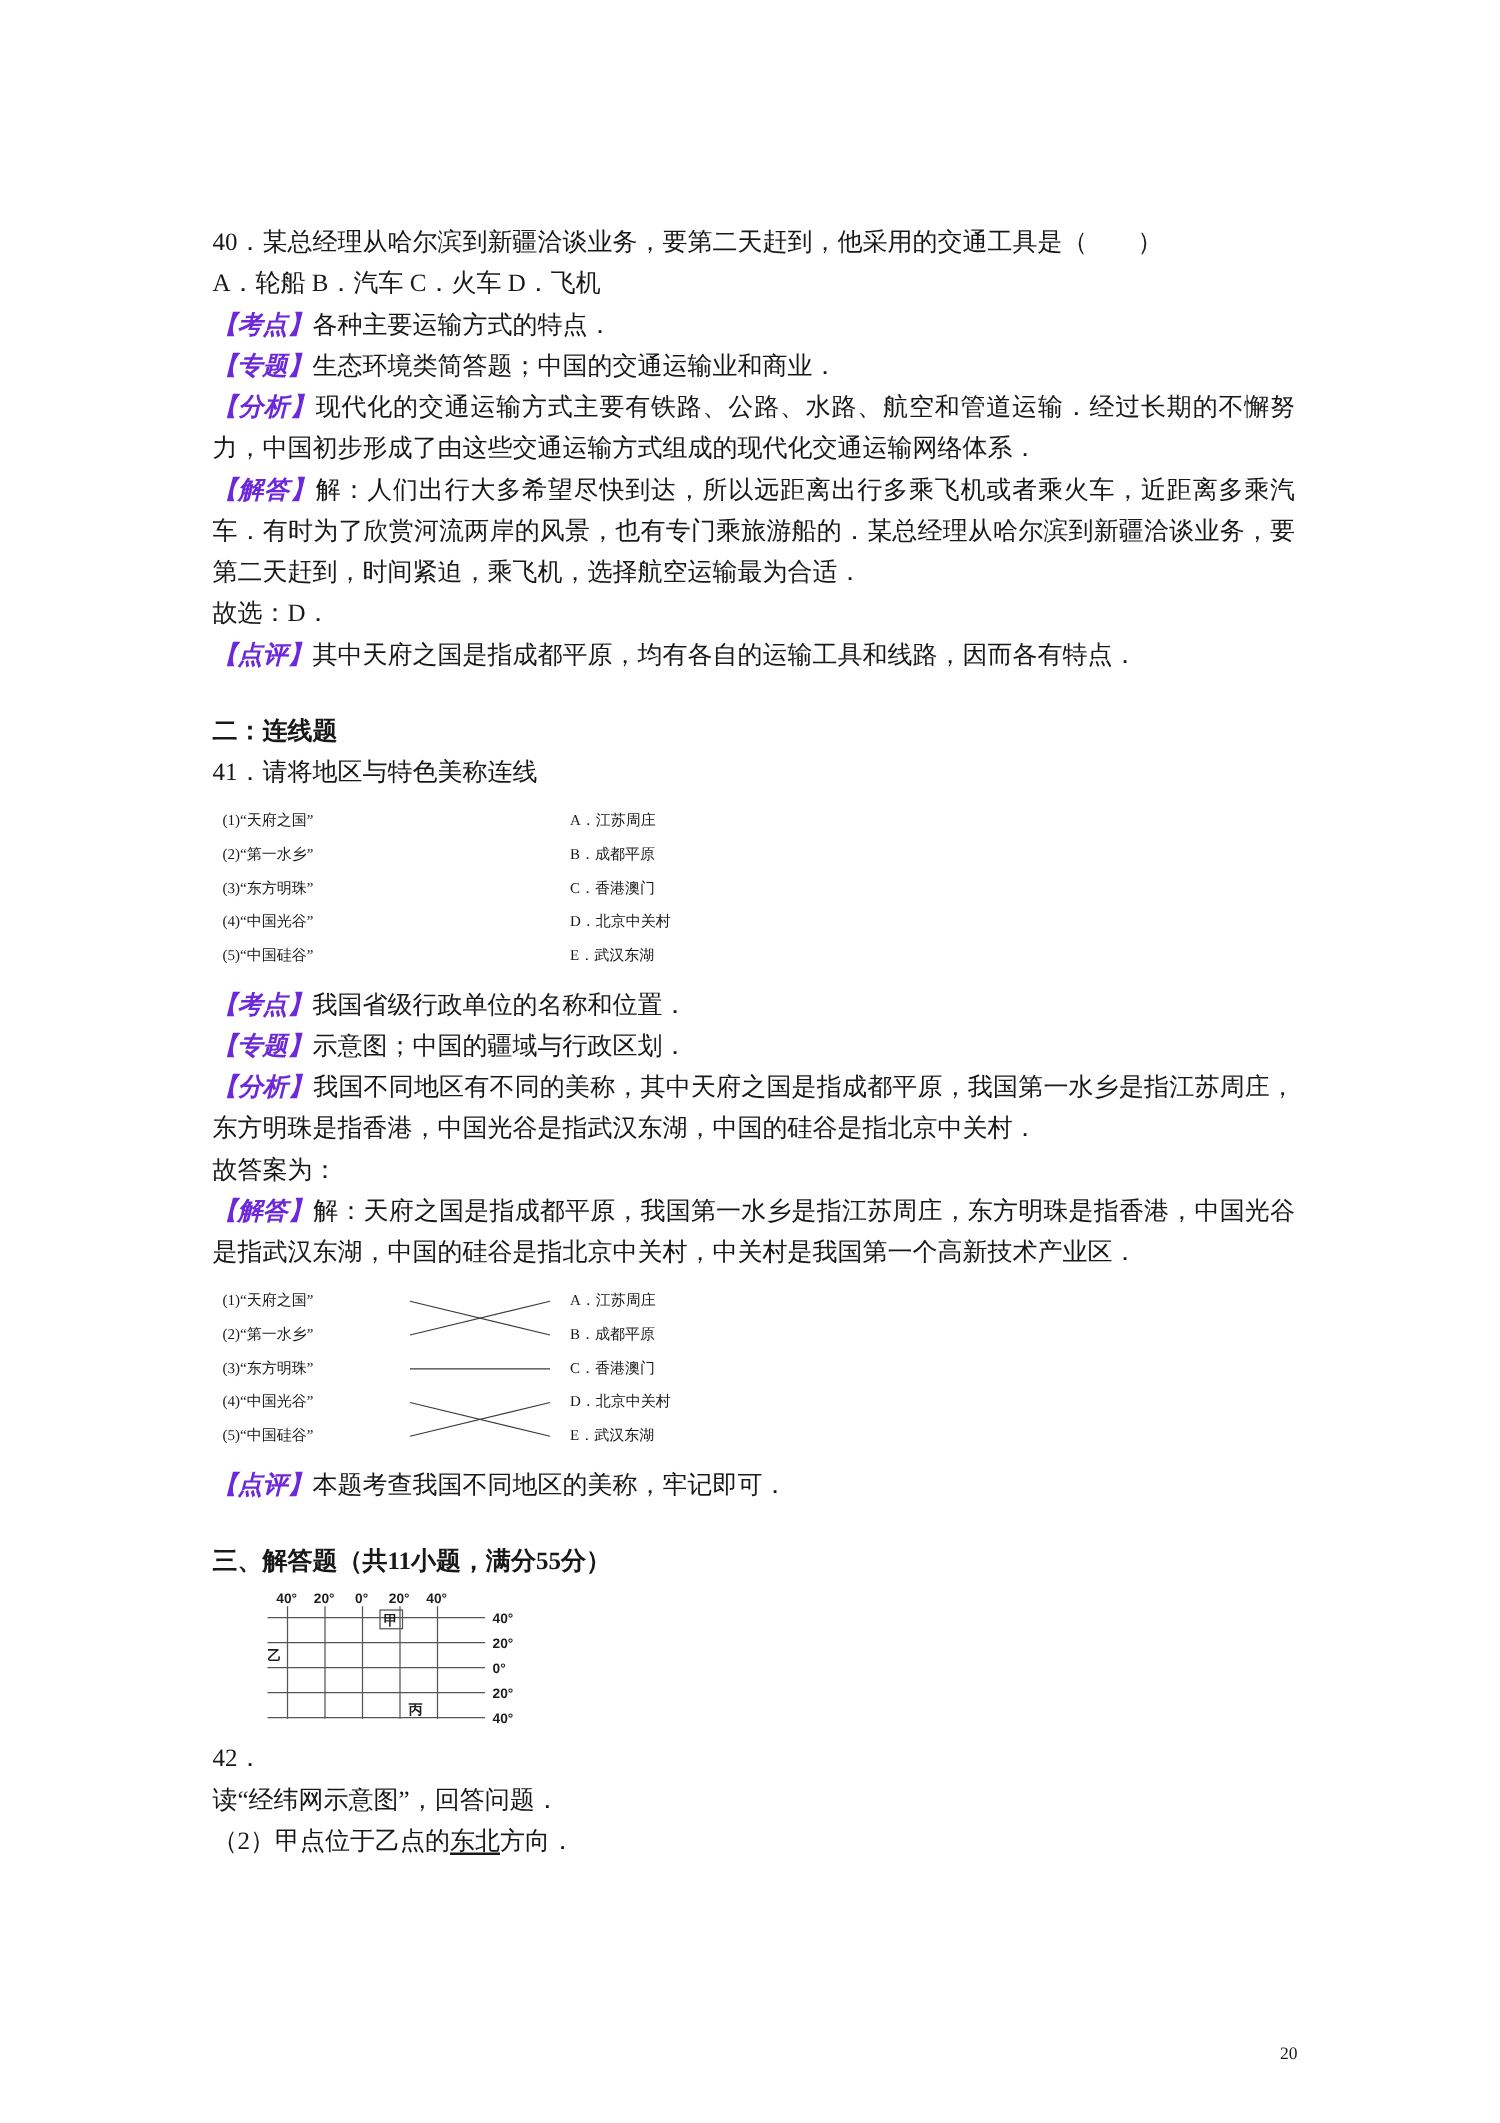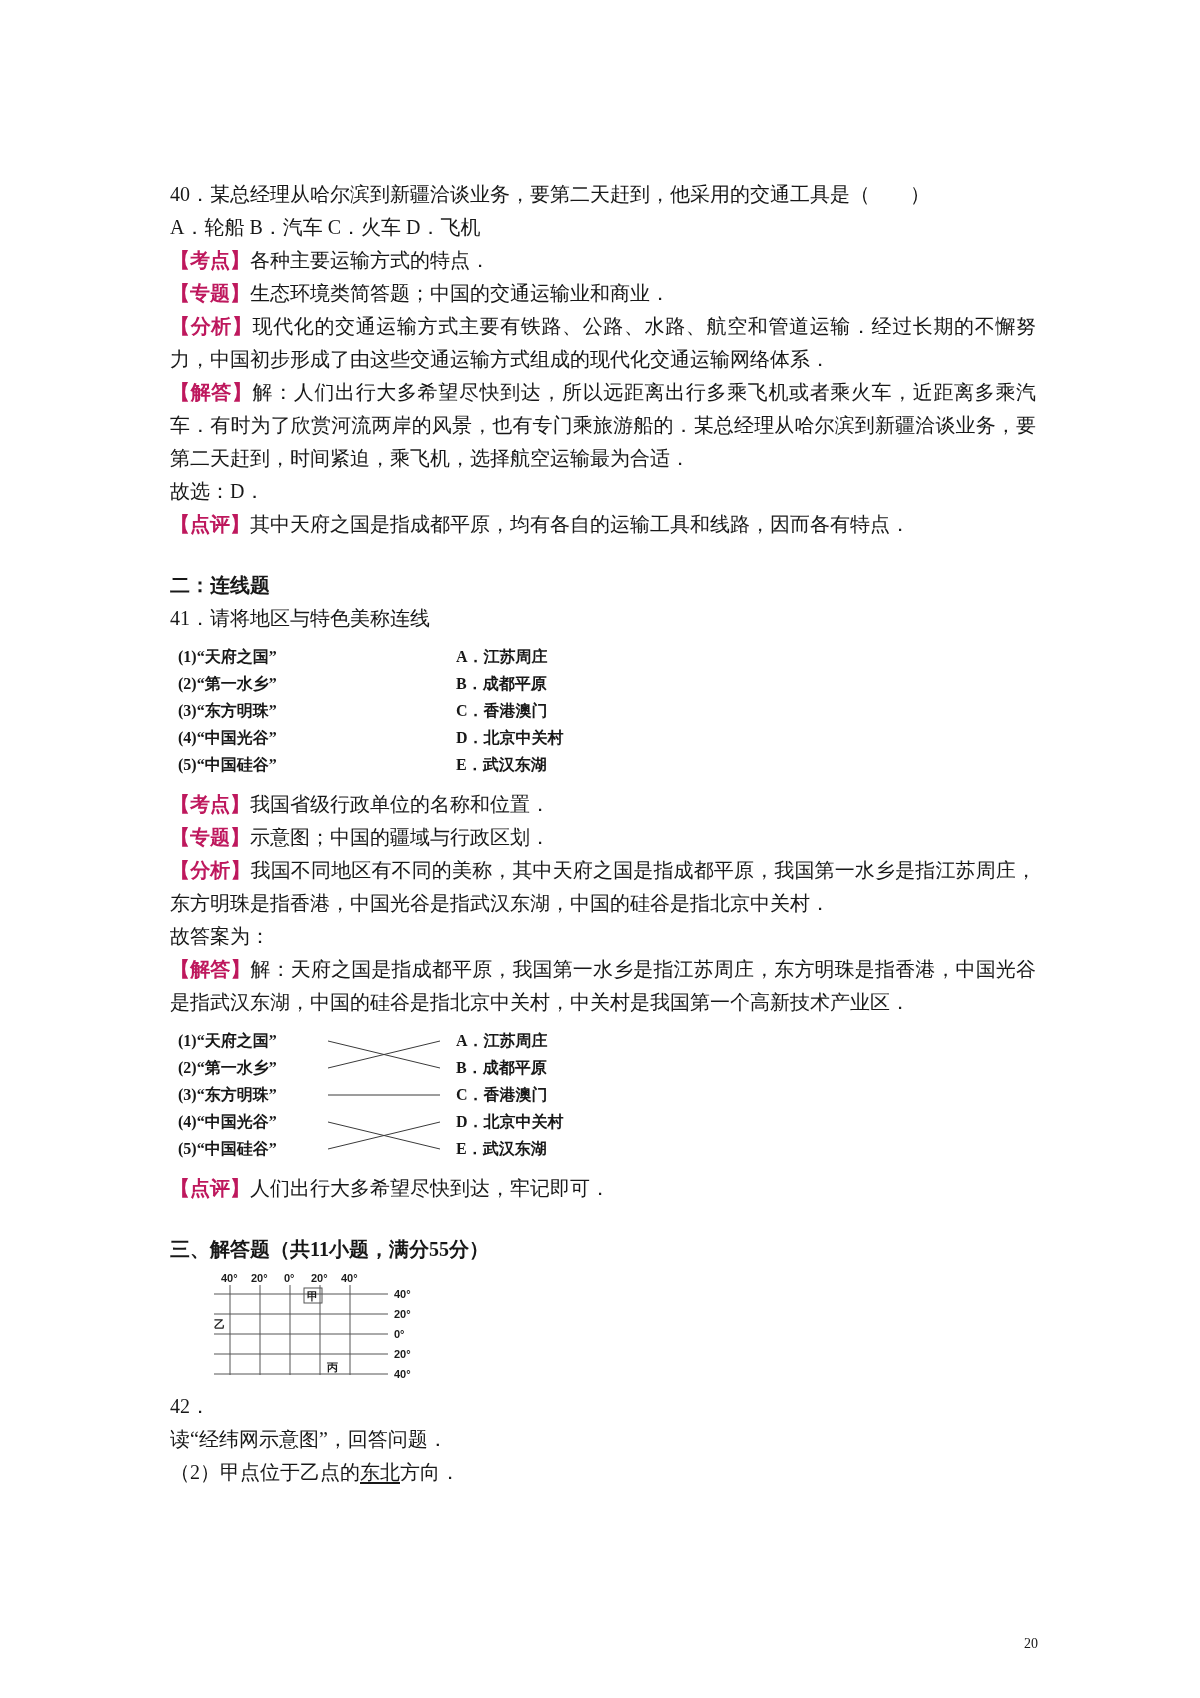--- a/index.html
+++ b/index.html
@@ -1,24 +1,24 @@
 <!DOCTYPE html>
 <html><head>
 <meta charset="utf-8">
 <style>
   html,body{margin:0;padding:0;}
   body{background:#ffffff;}
   .page{position:relative;width:1200px;height:1698px;margin:0 auto;background:#ffffff;
         font-family:"Liberation Serif","DejaVu Serif",serif;color:#181818;overflow:hidden;}
   .content{position:absolute;left:170px;top:178px;width:866px;}
   .line{margin:0;font-size:20px;line-height:33px;text-align:justify;}
-  .tag{color:#be185d;font-weight:bold;}
+  .tag{color:#6d28d9;font-weight:bold;font-style:italic;}
   .sect{font-weight:bold;}
   .gap-lg{margin-top:28px;}
-  .match{position:relative;margin:8px 0 10px 8px;font-size:16px;font-weight:bold;line-height:27px;width:560px;}
+  .match{position:relative;margin:8px 0 10px 8px;font-size:12px;font-weight:normal;line-height:27px;width:560px;}
   .mrow{display:flex;}
   .ml{width:278px;}
   .conn{position:absolute;left:0;top:0;}
   .conn line{stroke:#3a3a3a;stroke-width:1;}
   .u{text-decoration:underline;text-underline-offset:3px;}
   .gridfig{margin:6px 0 2px 32px;}
   .gridfig svg text{font-family:"Liberation Sans","DejaVu Sans",sans-serif;font-size:11px;font-weight:bold;fill:#1c1c1c;}
   .gridfig svg line{stroke:#555;stroke-width:1;}
   .gridfig svg rect{stroke:#555;fill:none;stroke-width:1;}
   .pagenum{position:absolute;right:162px;top:1636px;font-size:14px;text-align:center;}
@@ -93,21 +93,21 @@
       <div class="mrow">
           <span class="ml">(4)“中国光谷”</span>
           <span class="mr">D．北京中关村</span>
         </div>
       <div class="mrow">
           <span class="ml">(5)“中国硅谷”</span>
           <span class="mr">E．武汉东湖</span>
         </div>
     </div>
 
-    <p class="line"><span class="tag">【点评】</span><span>人们出行大多希望尽快到达，牢记即可．</span></p>
+    <p class="line"><span class="tag">【点评】</span><span>本题考查我国不同地区的美称，牢记即可．</span></p>
 
     <p class="line sect gap-lg">三、解答题（共11小题，满分55分）</p>
 
     <div class="gridfig">
       <svg width="232" height="112" viewBox="0 0 232 112">
         <line x1="28" y1="13" x2="28" y2="103"></line>
         <line x1="58" y1="13" x2="58" y2="103"></line>
         <line x1="88" y1="13" x2="88" y2="103"></line>
         <line x1="118" y1="13" x2="118" y2="103"></line>
         <line x1="148" y1="13" x2="148" y2="103"></line>

